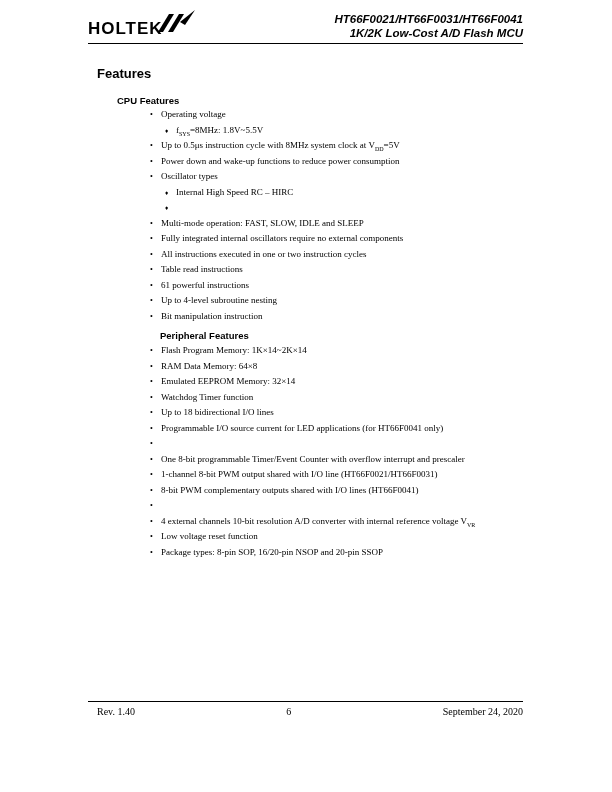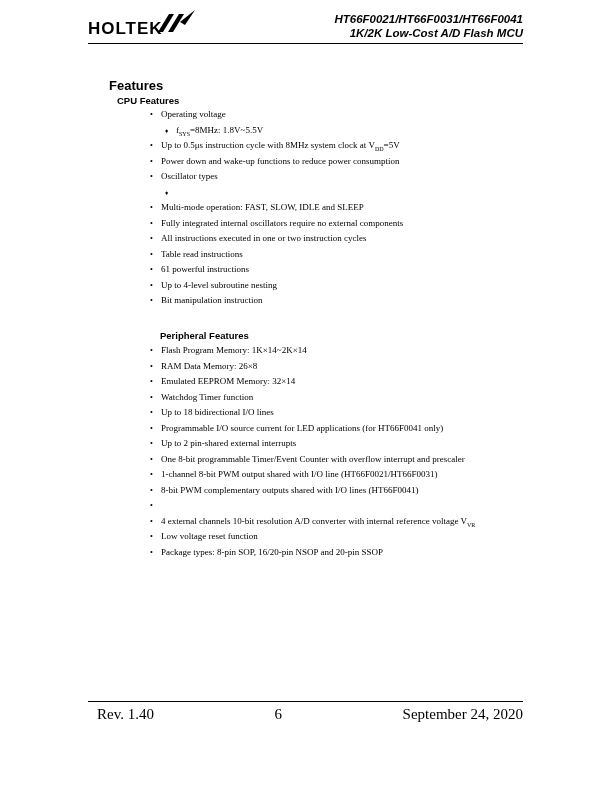--- a/index.html
+++ b/index.html
@@ -13,21 +13,21 @@
   .logo { position:relative; padding-top:9px; }
   .logo-text { font-family:"Liberation Sans", sans-serif; font-weight:800; font-size:17px; letter-spacing:1px; }
   .logo-flash { position:absolute; left:66px; top:-2px; }
   .hdr-titles { text-align:right; font-family:"Liberation Sans", sans-serif; font-style:italic; font-weight:bold; font-size:11.5px; line-height:14px; padding-top:2px;margin-left:32px; }
   .rule { position:absolute; left:88px; width:435px; height:1px; background:#000; }
   .rule-top { top:43px; }
   .rule-bottom { top:701px; }
 
   
   .features-title {
-    position:absolute; left:97px; top:66px; margin:12px;
+    position:absolute; left:97px; top:66px; margin:0;
     font-family:"Liberation Sans", sans-serif; font-weight:bold; font-size:13px;
   }
   .sub-heading {
     position:absolute; left:117px; margin:0;
     font-family:"Liberation Sans", sans-serif; font-weight:bold; font-size:9.5px;
   }
   .cpu-heading { top:95px; }
   .peri-heading { top:330px;padding-left:43px; }
 
   
@@ -39,21 +39,21 @@
   .lvl1 { padding-left:33px; }
   .lvl2 { padding-left:48px; }
   .lvl1 .bullet { font-size:8px; }
   .lvl2 .bullet { font-size:6.5px; }
   .li sub { font-size:6px; line-height:0; }
 
   
   .ftr {
     position:absolute; left:88px; right:89px; top:706px;
     display:flex; justify-content:space-between; align-items:baseline;
-    font-size:15px;
+    font-size:10px;
   }
   .ftr .rev { padding-left:9px; }
 </style>
 </head>
 <body>
 
 <div class="page">
 
   <header class="hdr">
     <div class="logo">
@@ -95,23 +95,27 @@
       <div class="li lvl1">
         <span class="bullet">•</span>
         <span class="txt">Power down and wake-up functions to reduce power consumption</span>
       </div>
 
       <div class="li lvl1">
         <span class="bullet">•</span>
         <span class="txt">Oscillator types</span>
       </div>
 
-
       <div class="li lvl2">
         <span class="bullet">♦</span>
+        <span class="txt">Internal High Speed RC – HIRC</span>
+      </div>
+
+      <div class="li lvl2">
+        <span class="bullet">♦</span>
       </div>
 
       <div class="li lvl1">
         <span class="bullet">•</span>
         <span class="txt">Multi-mode operation: FAST, SLOW, IDLE and SLEEP</span>
       </div>
 
       <div class="li lvl1">
         <span class="bullet">•</span>
         <span class="txt">Fully integrated internal oscillators require no external components</span>
@@ -146,21 +150,21 @@
   <h2 class="sub-heading peri-heading">Peripheral Features</h2>
   <div class="list peri-list">
 
       <div class="li lvl1">
         <span class="bullet">•</span>
         <span class="txt">Flash Program Memory: 1K×14~2K×14</span>
       </div>
 
       <div class="li lvl1">
         <span class="bullet">•</span>
-        <span class="txt">RAM Data Memory: 26×8</span>
+        <span class="txt">RAM Data Memory: 64×8</span>
       </div>
 
       <div class="li lvl1">
         <span class="bullet">•</span>
         <span class="txt">Emulated EEPROM Memory: 32×14</span>
       </div>
 
       <div class="li lvl1">
         <span class="bullet">•</span>
         <span class="txt">Watchdog Timer function</span>
@@ -171,21 +175,20 @@
         <span class="txt">Up to 18 bidirectional I/O lines</span>
       </div>
 
       <div class="li lvl1">
         <span class="bullet">•</span>
         <span class="txt">Programmable I/O source current for LED applications (for HT66F0041 only)</span>
       </div>
 
       <div class="li lvl1">
         <span class="bullet">•</span>
-        <span class="txt">Up to 2 pin-shared external interrupts</span>
       </div>
 
       <div class="li lvl1">
         <span class="bullet">•</span>
         <span class="txt">One 8-bit programmable Timer/Event Counter with overflow interrupt and prescaler</span>
       </div>
 
       <div class="li lvl1">
         <span class="bullet">•</span>
         <span class="txt">1-channel 8-bit PWM output shared with I/O line (HT66F0021/HT66F0031)</span>

